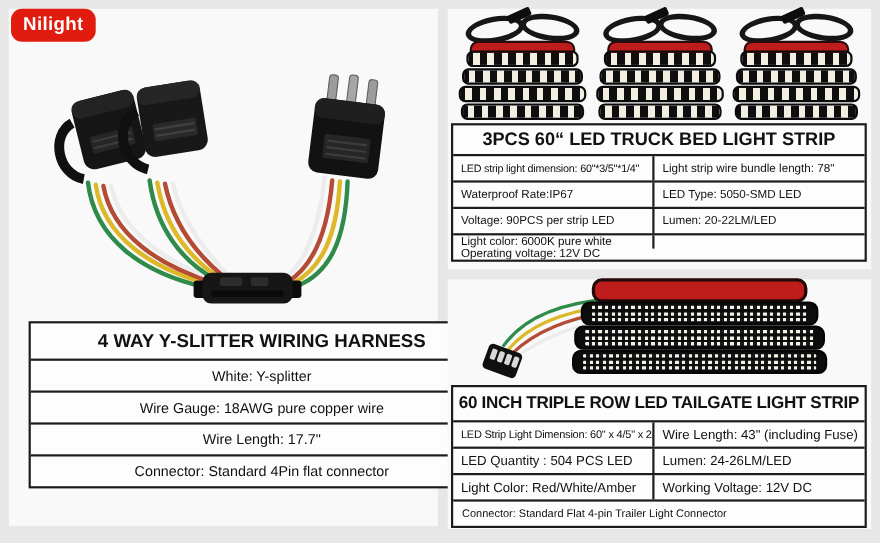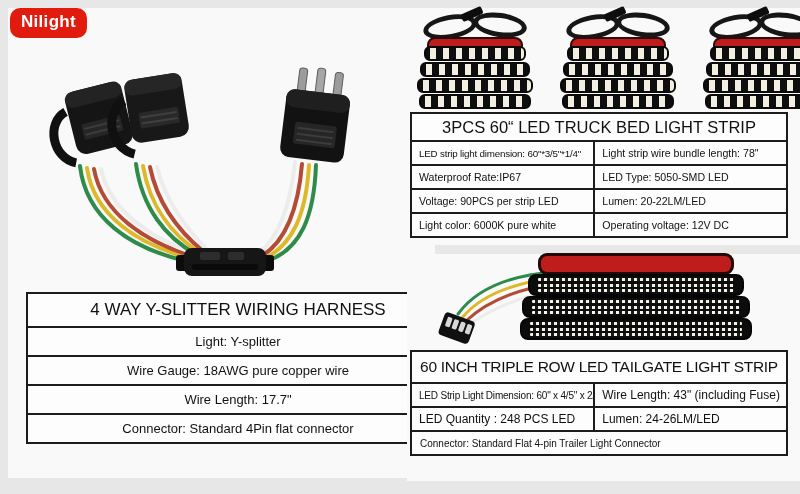--- a/index.html
+++ b/index.html
@@ -1,35 +1,35 @@
 <!DOCTYPE html>
 <html><head>
 <meta charset="utf-8">
 <style>
   html,body { margin:0; padding:0; }
   body { font-family:"Liberation Sans", sans-serif; background:#cfcfcf; }
   .canvas { position:relative; width:800px; height:494px; background:#e7e7e7; overflow:hidden; }
-  .panel { position:absolute; background:#f9f9f9;padding-left:37px; }
+  .panel { position:absolute; background:#f9f9f9; }
   #panel-left   { left:8px;   top:8px;   width:390px; height:470px; }
   #panel-rtop   { left:407px; top:8px;   width:385px; height:237px; }
   #panel-rbot   { left:407px; top:254px; width:385px; height:227px; }
 
   
   .logo { position:absolute; left:2px; top:0; z-index:5; background:#e11b0e; color:#fff;
           font-weight:700; font-size:17px; letter-spacing:.3px; padding:4px 11px 6px;
           border-radius:10px; }
 
   
   .spec { position:absolute; background:#fdfdfd; border:2px solid #1c1c1c; box-sizing:border-box; color:#111; }
-  .t-title { font-weight:400; text-align:center; display:flex; align-items:center; justify-content:center;
+  .t-title { font-weight:700; text-align:center; display:flex; align-items:center; justify-content:center;
              border-bottom:2px solid #1c1c1c; white-space:nowrap; }
   .t-row  { border-bottom:2px solid #1c1c1c; display:flex; align-items:center; justify-content:center; }
   .t-row:last-child { border-bottom:none; }
   .g-row  { display:flex; border-bottom:2px solid #1c1c1c; }
-  .g-row:last-child { border-bottom:none; }
+  .g-row:last-child { border-bottom:none;flex-direction:column; }
   .cell { display:flex; align-items:center; padding:0 3px 0 7px; white-space:nowrap; overflow:hidden; }
   .cl   { width:49%; border-right:2px solid #1c1c1c; box-sizing:border-box; }
   .cr   { flex:1; }
   .t-footer { display:flex; align-items:center; padding-left:8px; white-space:nowrap; }
 
   #harness-table { left:18px; top:284px; width:424px; }
   #harness-table .t-title { height:32px; font-size:17px; }
   #harness-table .t-row   { height:27px; font-size:13px; }
 
   #truck-table { left:3px; top:104px; width:378px; }
@@ -139,21 +139,21 @@
         <rect x="276" y="74" width="64" height="18" rx="8" fill="#1f1f1f"></rect>
         <rect x="288" y="106" width="42" height="22" rx="2" fill="#262626"></rect>
         <line x1="291" y1="112" x2="327" y2="112" stroke="#3c3c3c" stroke-width="2"></line>
         <line x1="291" y1="118" x2="327" y2="118" stroke="#3c3c3c" stroke-width="2"></line>
         <line x1="291" y1="124" x2="327" y2="124" stroke="#3c3c3c" stroke-width="2"></line>
       </g>
     </svg>
 
     <div class="spec" id="harness-table">
       <div class="t-title">4 WAY Y-SLITTER WIRING HARNESS</div>
-      <div class="t-row">Light: Y-splitter</div>
+      <div class="t-row">White: Y-splitter</div>
       <div class="t-row">Wire Gauge: 18AWG pure copper wire</div>
       <div class="t-row">Wire Length: 17.7"</div>
       <div class="t-row">Connector: Standard 4Pin flat connector</div>
     </div>
   </div>
 
   <div class="panel" id="panel-rtop">
     <div class="coils">
       <div class="coil">
         <span class="loop l1"></span>
@@ -245,22 +245,26 @@
       </div>
     </div>
 
     <div class="spec" id="tail-table">
       <div class="t-title">60 INCH TRIPLE ROW LED TAILGATE LIGHT STRIP</div>
       <div class="g-row">
         <div class="cell cl xs">LED Strip Light Dimension: 60" x 4/5" x 2/5"</div>
         <div class="cell cr">Wire Length: 43" (including Fuse)</div>
       </div>
       <div class="g-row">
-        <div class="cell cl">LED Quantity : 248 PCS LED</div>
+        <div class="cell cl">LED Quantity : 504 PCS LED</div>
         <div class="cell cr">Lumen: 24-26LM/LED</div>
       </div>
       <div class="g-row">
+        <div class="cell cl">Light Color: Red/White/Amber</div>
+        <div class="cell cr">Working Voltage: 12V DC</div>
+      </div>
+      <div class="g-row">
         <div class="t-footer">Connector: Standard Flat 4-pin Trailer Light Connector</div>
       </div>
     </div>
   </div>
 
 </div>
 
 </body></html>

